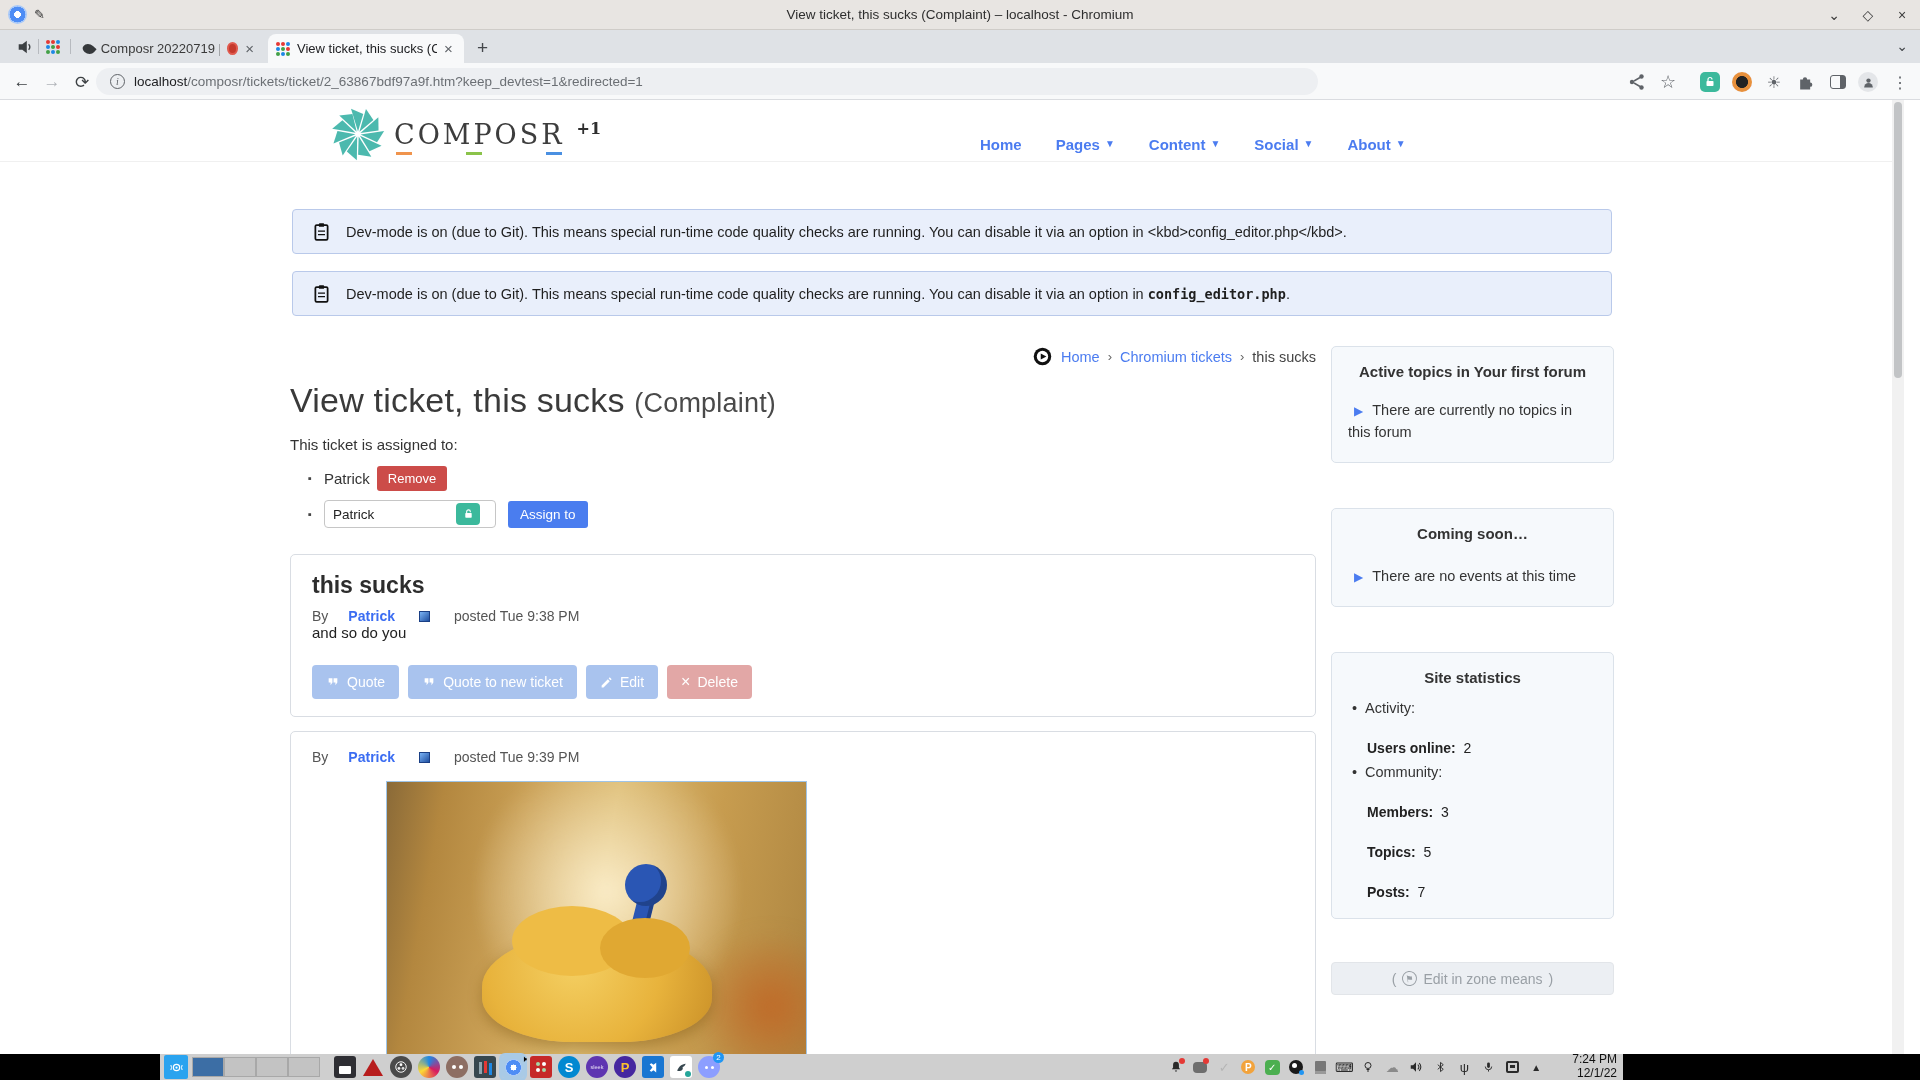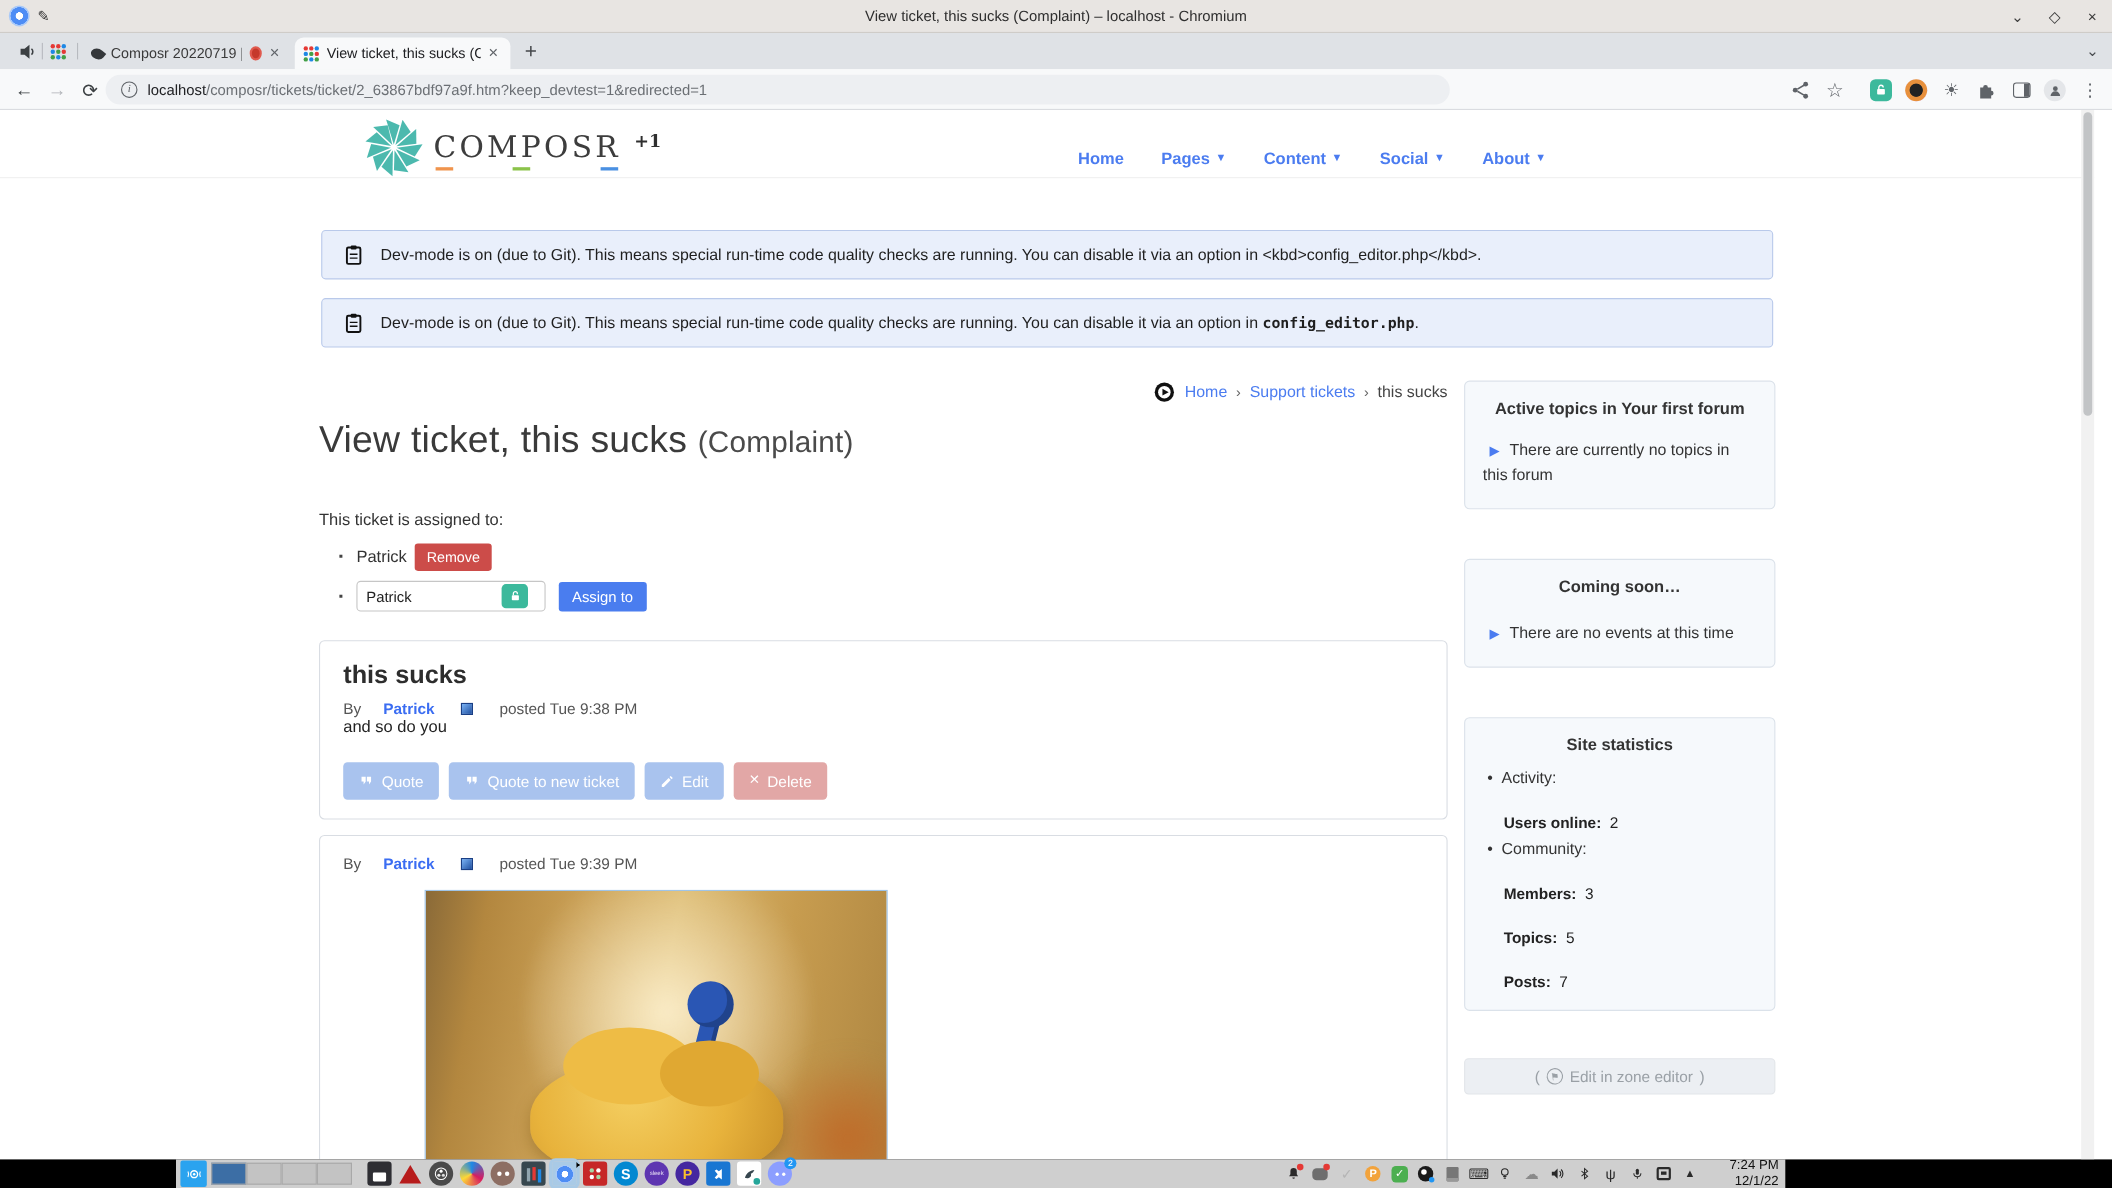--- a/index.html
+++ b/index.html
@@ -75,21 +75,21 @@
   .main-col { width:1026px; }
   .side-col { width:283px; }
 
   .breadcrumb { display:flex; justify-content:flex-end; align-items:center; gap:8px; font-size:14.5px; color:#444; }
   .breadcrumb a { color:#4b7cf0; text-decoration:none; }
   .crumb-sep { color:#666; font-size:13px; }
 
   h1.page-title { margin-top:14px; font-size:34px; font-weight:400; color:#3a3a3a; letter-spacing:.2px; }
   h1 .cat { font-size:27px; color:#4a4a4a; }
 
-  .assigned-label { margin-top:44px; font-size:15px; color:#333; }
+  .assigned-label { margin-top:16px; font-size:15px; color:#333; }
   ul.assign-list { list-style:none; margin:12px 0 0 18px; }
   ul.assign-list>li { position:relative; padding-left:16px; margin-bottom:9px; min-height:26px; display:flex; align-items:center; }
   ul.assign-list>li::before { content:"▪"; position:absolute; left:0; top:50%; transform:translateY(-50%); color:#444; font-size:11px; }
   .assignee-name { font-size:15px; color:#333; }
   .btn-remove { margin-left:7px; background:#cc4c49; color:#fff; border:none; border-radius:3px; font-size:13px; padding:5px 11px; font-family:inherit; }
   .assign-input-wrap { position:relative; width:172px; height:28px; }
   .assign-input { width:172px; height:28px; border:1px solid #c6c6c6; border-radius:4px; padding:0 46px 0 8px; font-size:13.5px; color:#222; font-family:inherit; }
   .btn-lock { position:absolute; left:132px; top:3px; width:24px; height:22px; background:#3cb99c; border:none; border-radius:4px;
     display:flex; align-items:center; justify-content:center; }
   .btn-assign { margin-left:12px; background:#4a7def; color:#fff; border:none; border-radius:3px; font-size:13.5px; padding:6px 12px; font-family:inherit; }
@@ -326,21 +326,21 @@
       <div class="main-col">
 
         <div class="breadcrumb">
           <svg width="21" height="21" viewBox="0 0 24 24">
             <circle cx="12" cy="12" r="10" fill="#111"></circle>
               <circle cx="12" cy="12" r="6.5" fill="#fff"></circle>
             <polygon points="10,8.5 16.5,12 10,15.5" fill="#111"></polygon>
           </svg>
           <a href="#">Home</a>
           <span class="crumb-sep">›</span>
-          <a href="#">Support tickets</a>
+          <a href="#">Chromium tickets</a>
           <span class="crumb-sep">›</span>
           <span>this sucks</span>
         </div>
 
         <h1 class="page-title"><span>View ticket, this sucks</span> <span class="cat">(Complaint)</span></h1>
 
         <div class="assigned-label">This ticket is assigned to:</div>
 
         <ul class="assign-list">
           <li>
@@ -437,21 +437,21 @@
               <div class="stat-line"><b>Members:</b>&nbsp;&nbsp;<span>3</span></div>
               <div class="stat-line"><b>Topics:</b>&nbsp;&nbsp;<span>5</span></div>
               <div class="stat-line"><b>Posts:</b>&nbsp;&nbsp;<span>7</span></div>
             </li>
           </ul>
         </div>
 
         <div class="zone-editor">
           <span>(</span>
           <span class="zone-ic">⚑</span>
-          <span>Edit in zone editor</span>
+          <span>Edit in zone means</span>
           <span>)</span>
         </div>
       </div>
     </div>
   </div>
 
   <div class="taskbar">
     <div class="tbar-panel">
       <div class="launcher" style="background:#2aa3ef">
         <svg width="15" height="15" viewBox="0 0 24 24">

